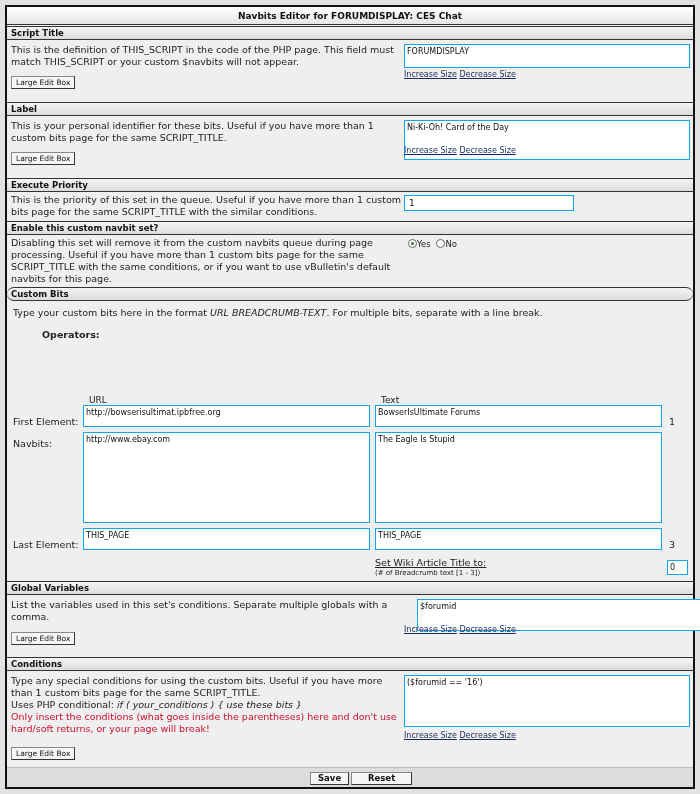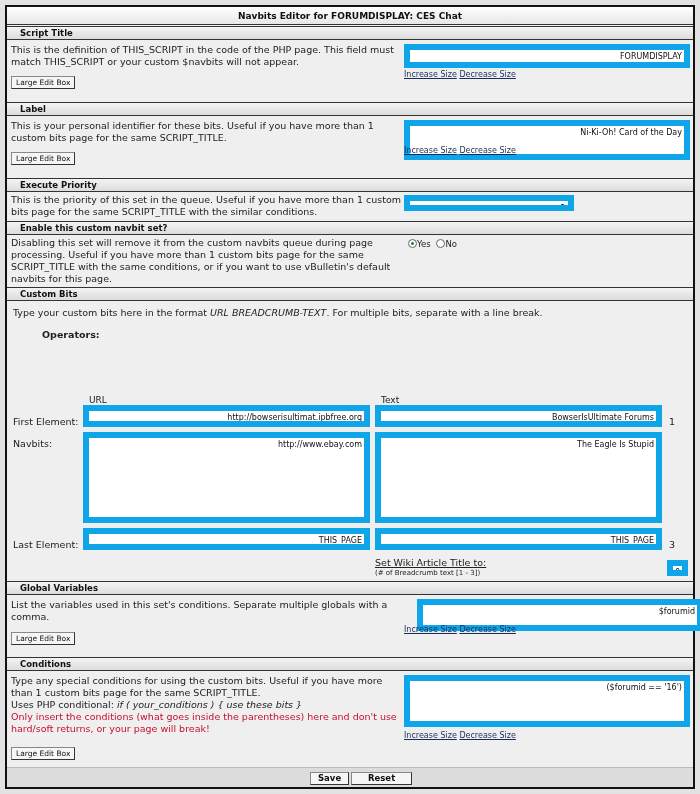--- a/index.html
+++ b/index.html
@@ -30,21 +30,21 @@
   }
   .sec-head {
     position: absolute; left: 0; right: 0;
     height: 14px;
     background: linear-gradient(#f4f4f4, #dcdcdc);
     border-top: 1px solid #333;
     border-bottom: 1px solid #333;
     font-weight: bold;
     font-size: 8.5px;
     line-height: 12px;
-    padding-left: 13px;
+    padding-left: 4px;
     color: #111;
   }
   .row { position: absolute; left: 0; right: 0; }
   .desc {
     position: absolute; left: 4px; width: 390px;
     font-size: 9.5px; line-height: 12px; color: #222;
   }
   .btn {
     position: absolute;
     background: #f6f6f6;
@@ -54,29 +54,28 @@
     font-size: 7.5px;
     height: 13px; line-height: 11px;
     padding: 0 4px;
     color: #111;
     cursor: pointer;
     text-align: right;
   }
   .field {
     position: absolute;
     background: #fff;
-    border: 6px solid #0ea5e9;
+    border: 1px solid #0ea5e9;
     font-family: "DejaVu Sans", sans-serif;
     font-size: 8px;
     color: #111;
     padding: 2px 2px;
     line-height: 10px;
     overflow: hidden;
     white-space: pre-wrap;
-    text-align: right;
   }
   .links {
     position: absolute; left: 397px;
     font-size: 8px; color: #1c2a5a;
   }
   .links span { text-decoration: underline; cursor: pointer; }
   .red { color: #c8102e; }
   .it { font-style: italic; }
   .lbl { position: absolute; font-size: 9.5px; color: #222; }
   .radio {
@@ -129,21 +128,21 @@
 
   <div class="sec-head" style="top:214px;">Enable this custom navbit set?</div>
   <div class="row" style="top:228px;height:52px;">
     <div class="desc" style="top:2px;">Disabling this set will remove it from the custom navbits queue during page processing. Useful if you have more than 1 custom bits page for the same SCRIPT_TITLE with the same conditions, or if you want to use vBulletin's default navbits for this page.</div>
     <div style="position:absolute;left:401px;top:4px;font-size:8.5px;">
       <span class="radio on"></span><span>Yes</span>
       <span class="radio" style="margin-left:3px;"></span><span>No</span>
     </div>
   </div>
 
-  <div class="sec-head" style="top:280px;">Custom Bits</div>
+  <div class="sec-head" style="top:280px;border-radius:7px;">Custom Bits</div>
   <div class="row" style="top:294px;height:283px;">
     <div style="position:absolute;left:6px;top:6px;font-size:9.5px;width:680px;">
       <span>Type your custom bits here in the format </span><span class="it">URL BREADCRUMB-TEXT</span><span>. For multiple bits, separate with a line break.</span>
     </div>
     <div style="position:absolute;left:35px;top:28px;font-size:9.5px;font-weight:bold;">Operators:</div>
     <div class="lbl" style="left:82px;top:94px;font-size:9px;">URL</div>
     <div class="lbl" style="left:374px;top:94px;font-size:9px;">Text</div>
 
     <div class="lbl" style="left:6px;top:115px;">First Element:</div>
     <div class="field" style="left:76px;top:104px;width:287px;height:22px;">http://bowserisultimat.ipbfree.org</div>

